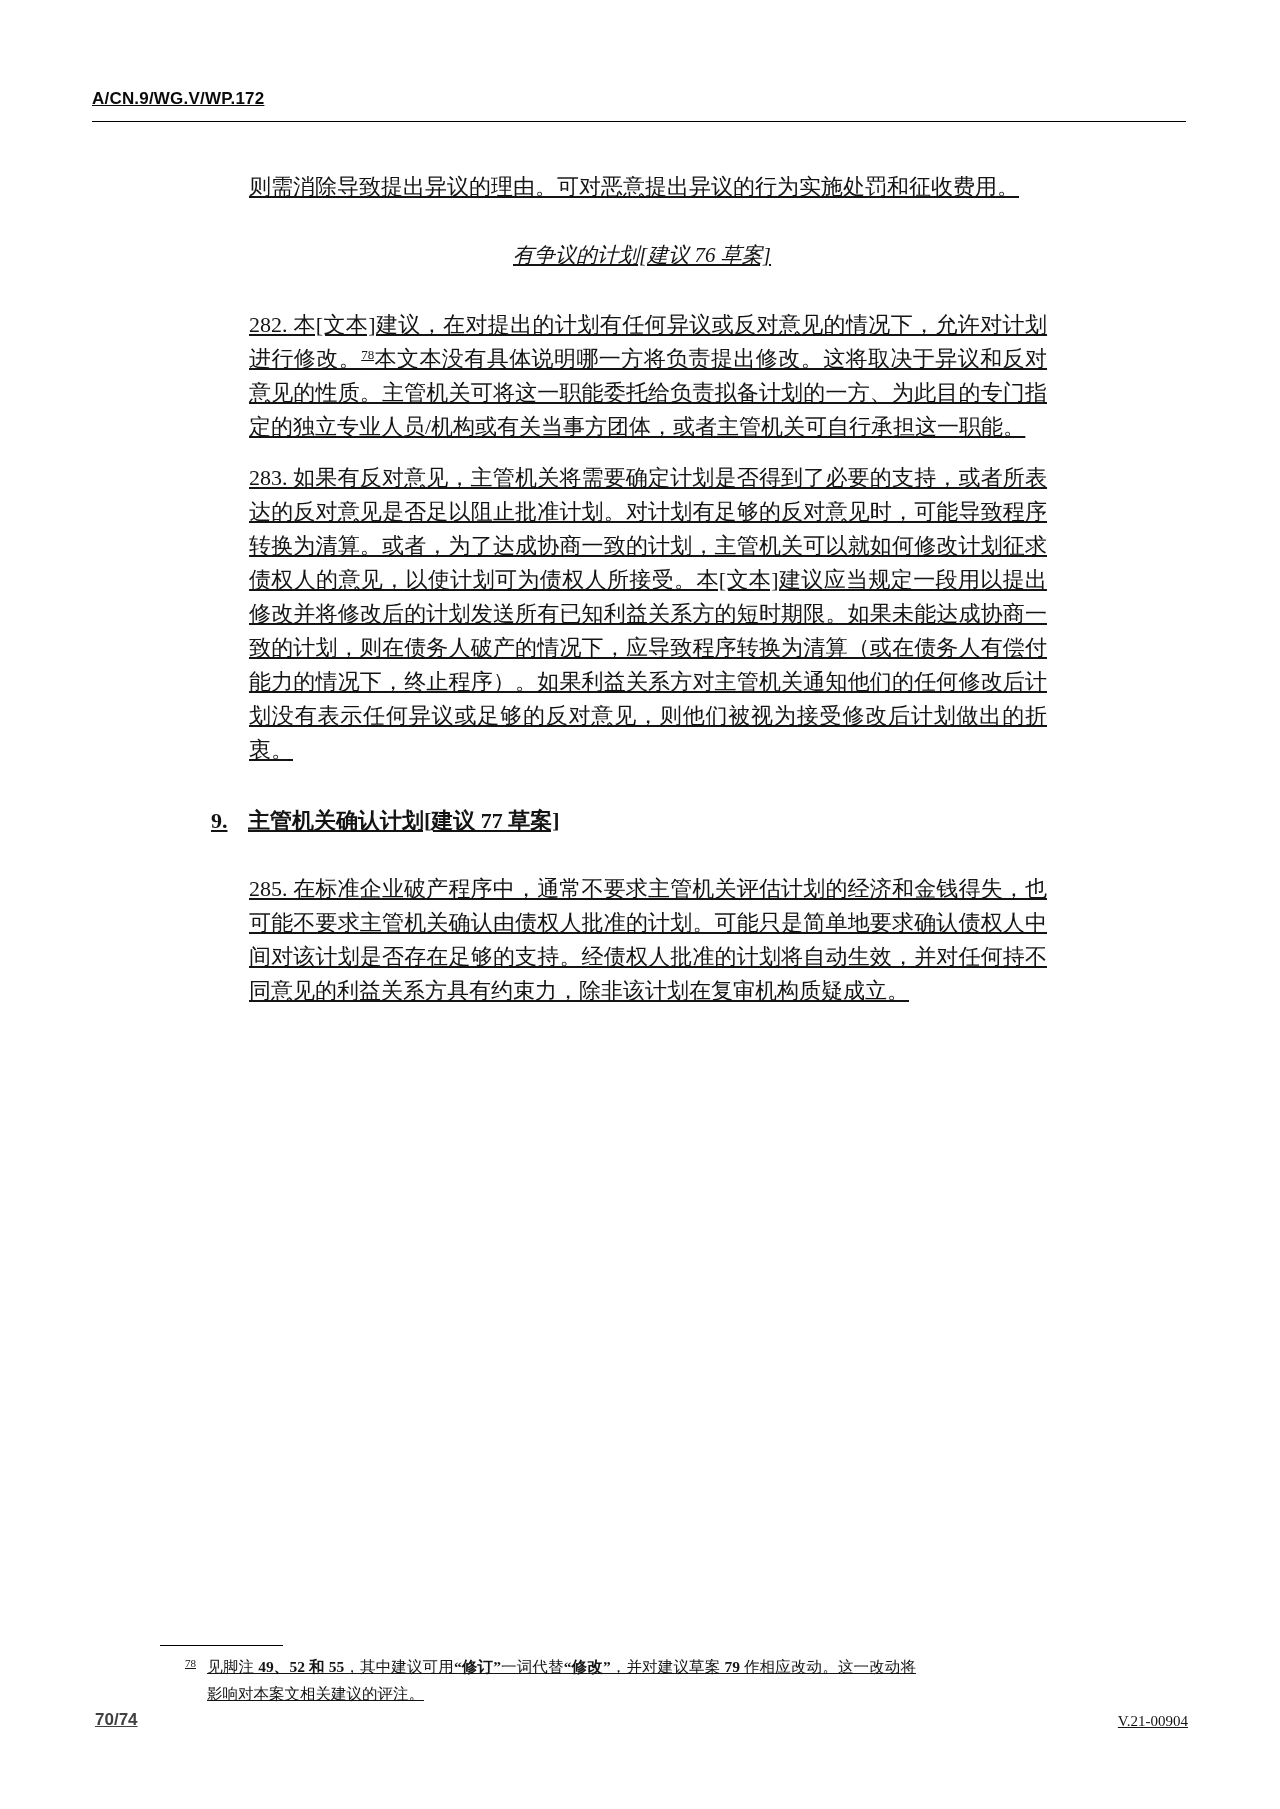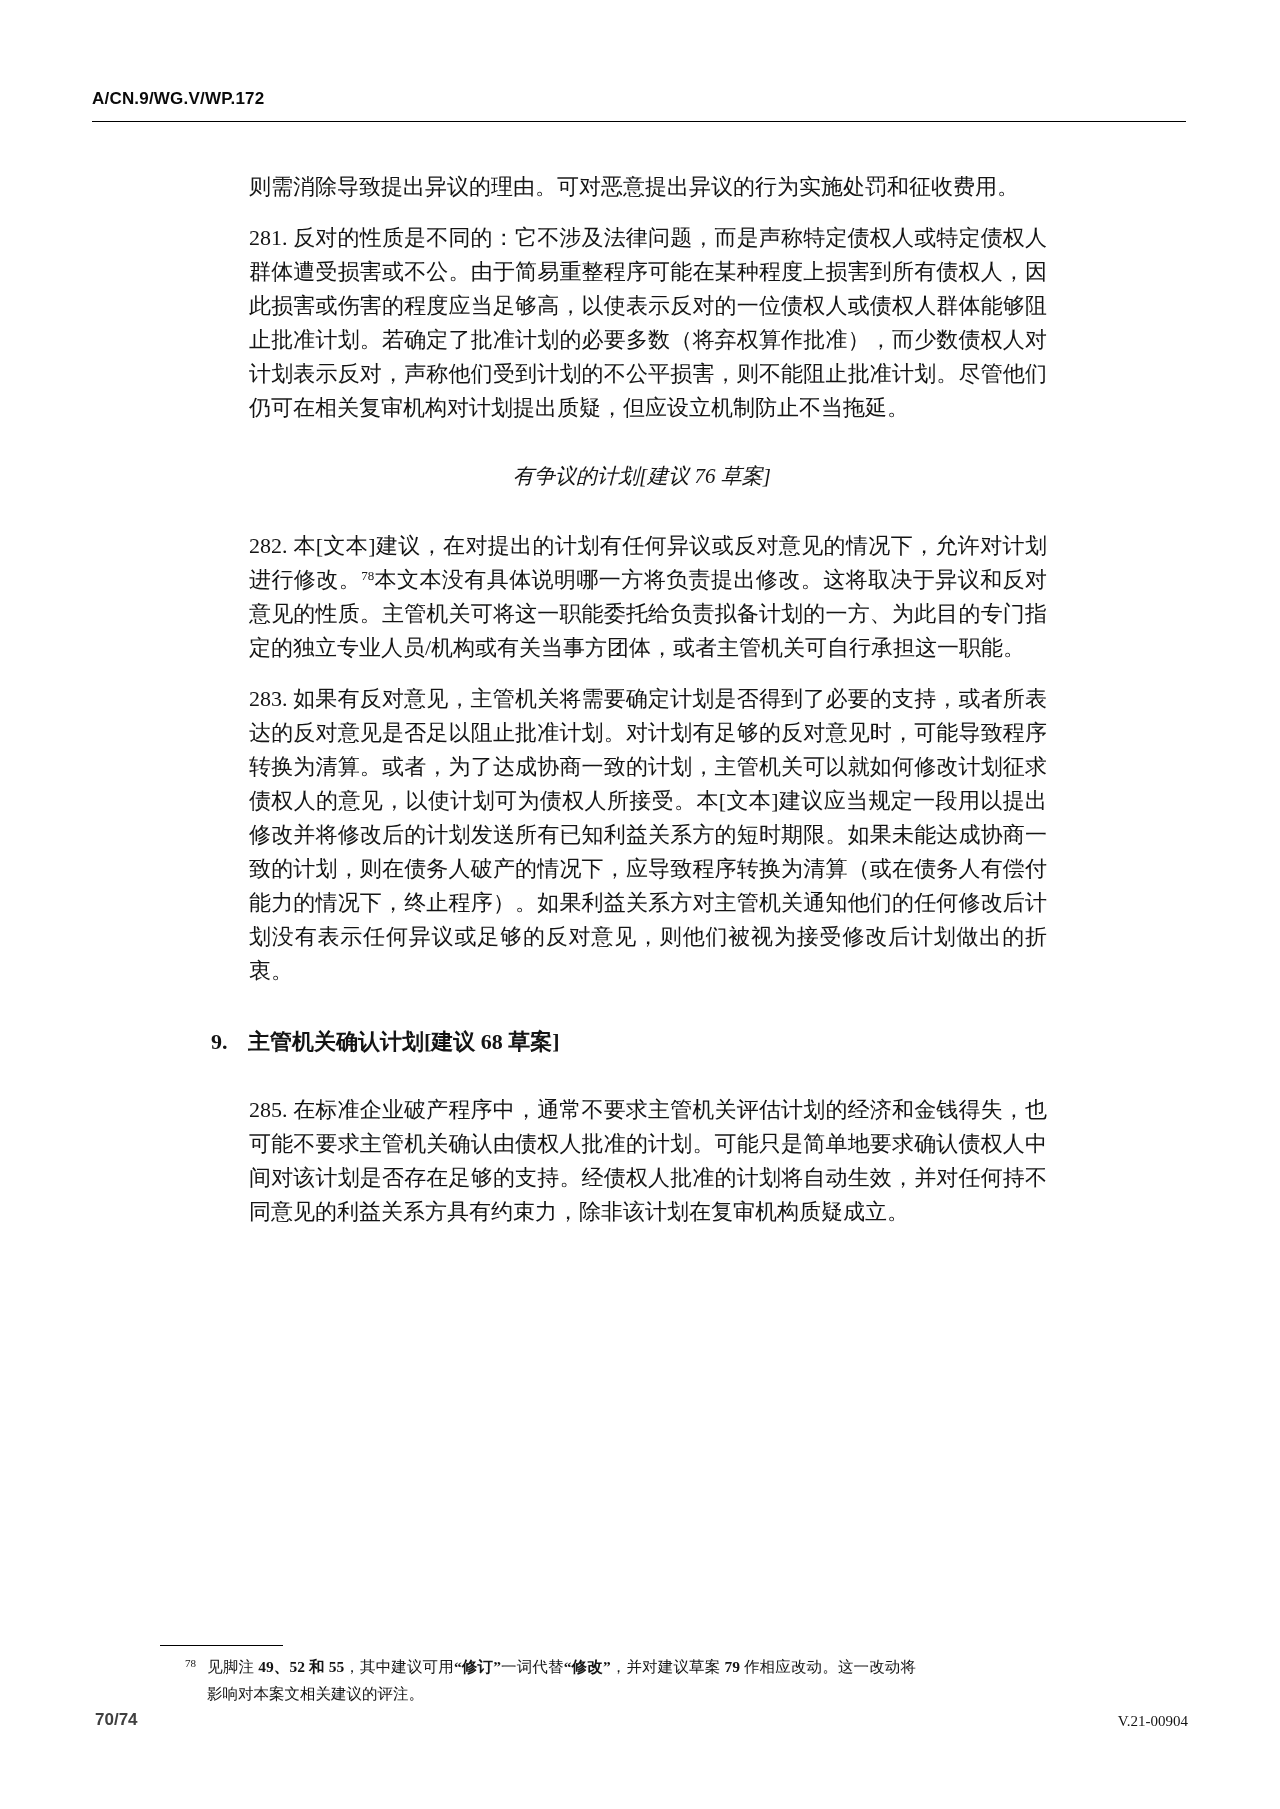--- a/index.html
+++ b/index.html
@@ -1,15 +1,15 @@
 <!DOCTYPE html>
 <html lang="zh"><head>
 <meta charset="utf-8">
 <style>
-  * { margin: 0; padding: 0; box-sizing: border-box; }
+  * { margin: 0; padding: 0; box-sizing: border-box; text-decoration: underline; }
   html, body { width: 1280px; background: #ffffff; }
   .page {
     position: relative;
     width: 1280px;
     height: 1809px;
     background: #ffffff;
     color: #161616;
     font-family: "Liberation Serif", "DejaVu Serif", serif;
     overflow: hidden;
   }
@@ -119,31 +119,30 @@
 
 <div class="page">
 
   <div class="doc-symbol">A/CN.9/WG.V/WP.172</div>
   <hr class="header-rule">
 
   <main class="body-col">
 
     <p>则需消除导致提出异议的理由。可对恶意提出异议的行为实施处罚和征收费用。</p>
 
-    <p><span>281.</span> <span>反对的性质是不同的：它不涉及法律问题，而是声称特定债权人或特定债权人群体遭受损害或不公。由于简易重整程序可能在某种程度上损害到所有债权人，因此损害或伤害的程度应当足够高，以使表示反对的一位债权人或债权人群体能够阻止批准计划。若确定了批准计划的必要多数（将弃权算作批准），而少数债权人对计划表示反对，声称他们受到计划的不公平损害，则不能阻止批准计划。尽管他们仍可在相关复审机构对计划提出质疑，但应设立机制防止不当拖延。</span></p>
 
     <h3 class="sub-italic">有争议的计划[建议 76 草案]</h3>
 
     <p><span>282.</span> <span>本[文本]建议，在对提出的计划有任何异议或反对意见的情况下，允许对计划进行修改。</span><sup class="fn-ref">78</sup><span>本文本没有具体说明哪一方将负责提出修改。这将取决于异议和反对意见的性质。主管机关可将这一职能委托给负责拟备计划的一方、为此目的专门指定的独立专业人员/机构或有关当事方团体，或者主管机关可自行承担这一职能。</span></p>
 
     <p><span>283.</span> <span>如果有反对意见，主管机关将需要确定计划是否得到了必要的支持，或者所表达的反对意见是否足以阻止批准计划。对计划有足够的反对意见时，可能导致程序转换为清算。或者，为了达成协商一致的计划，主管机关可以就如何修改计划征求债权人的意见，以使计划可为债权人所接受。本[文本]建议应当规定一段用以提出修改并将修改后的计划发送所有已知利益关系方的短时期限。如果未能达成协商一致的计划，则在债务人破产的情况下，应导致程序转换为清算（或在债务人有偿付能力的情况下，终止程序）。如果利益关系方对主管机关通知他们的任何修改后计划没有表示任何异议或足够的反对意见，则他们被视为接受修改后计划做出的折衷。</span></p>
 
 
     <div class="section-heading">
-      <span class="sec-num">9.</span><span class="sec-title">主管机关确认计划[建议 68 草案]</span>
+      <span class="sec-num">9.</span><span class="sec-title">主管机关确认计划[建议 77 草案]</span>
     </div>
 
     <p><span>285.</span> <span>在标准企业破产程序中，通常不要求主管机关评估计划的经济和金钱得失，也可能不要求主管机关确认由债权人批准的计划。可能只是简单地要求确认债权人中间对该计划是否存在足够的支持。经债权人批准的计划将自动生效，并对任何持不同意见的利益关系方具有约束力，除非该计划在复审机构质疑成立。</span></p>
 
   </main>
 
   <hr class="footnote-rule">
 
   <div class="footnote"><sup class="fn-marker">78</sup><span>见脚注 </span><span class="fn-b">49、52 和 55</span><span>，其中建议可用</span><span class="fn-b">“修订”</span><span>一词代替</span><span class="fn-b">“修改”</span><span>，并对建议草案 </span><span class="fn-b">79</span><span> 作相应改动。这一改动将影响对本案文相关建议的评注。</span></div>
 

